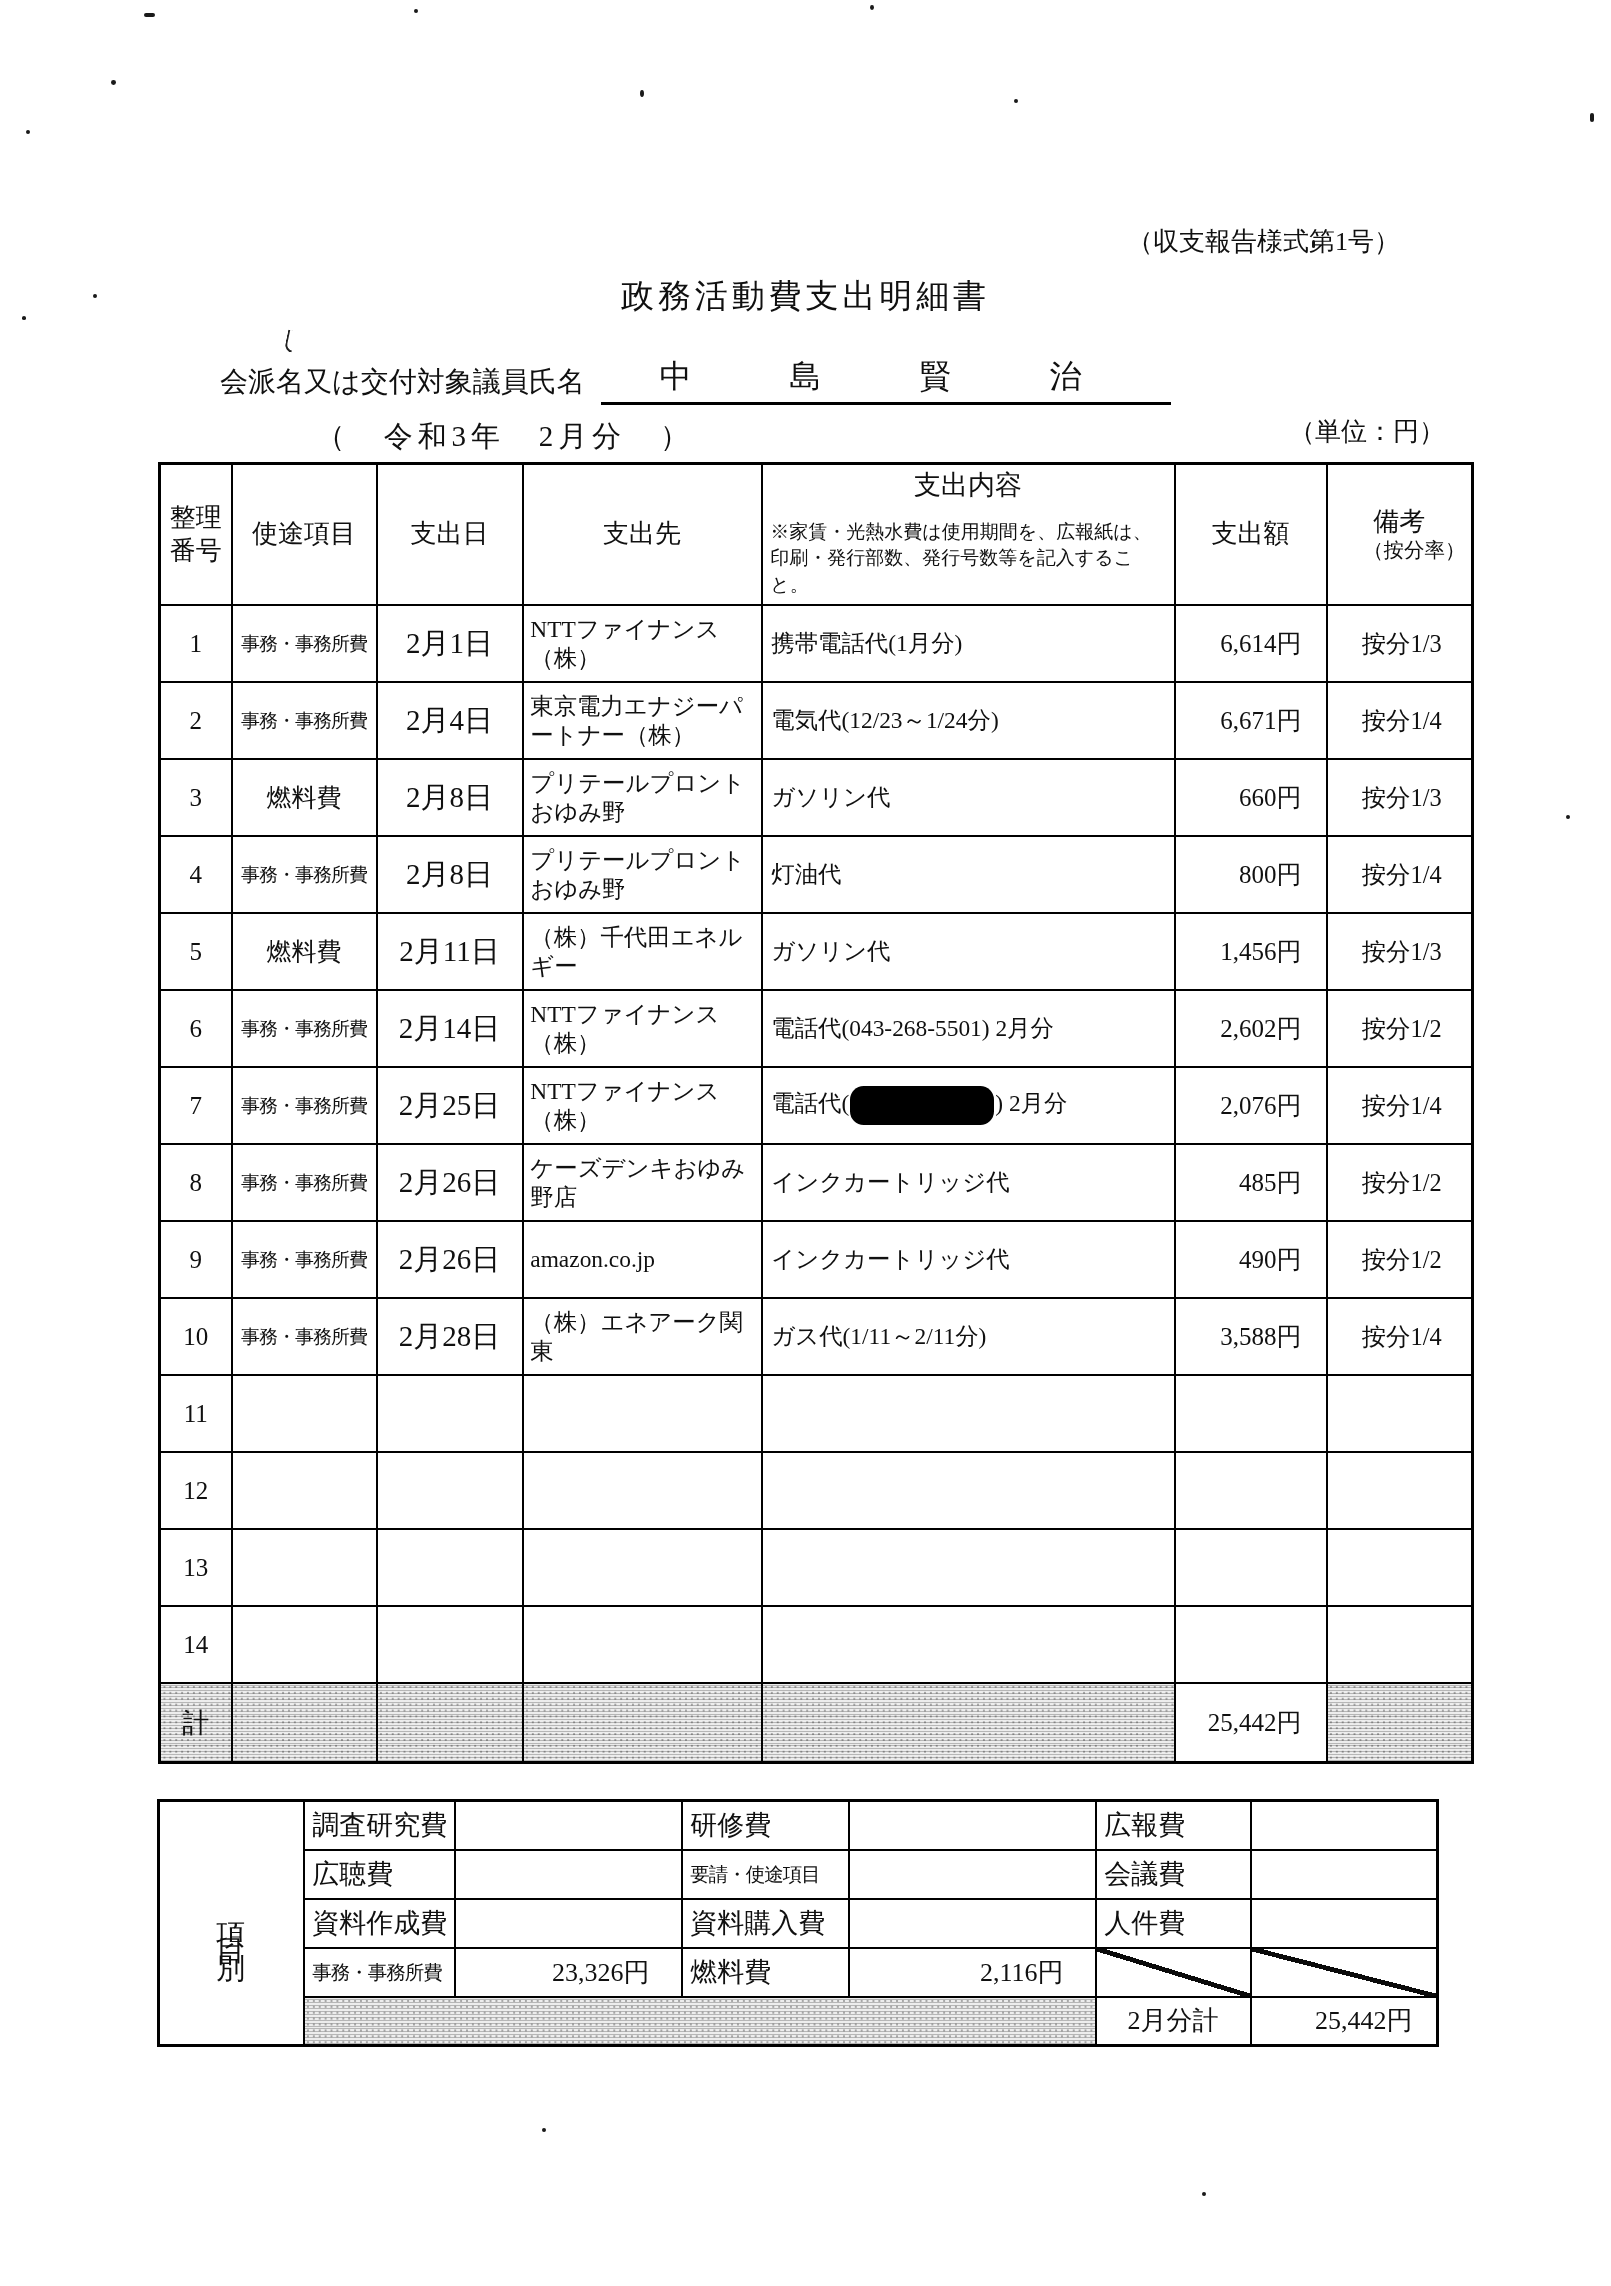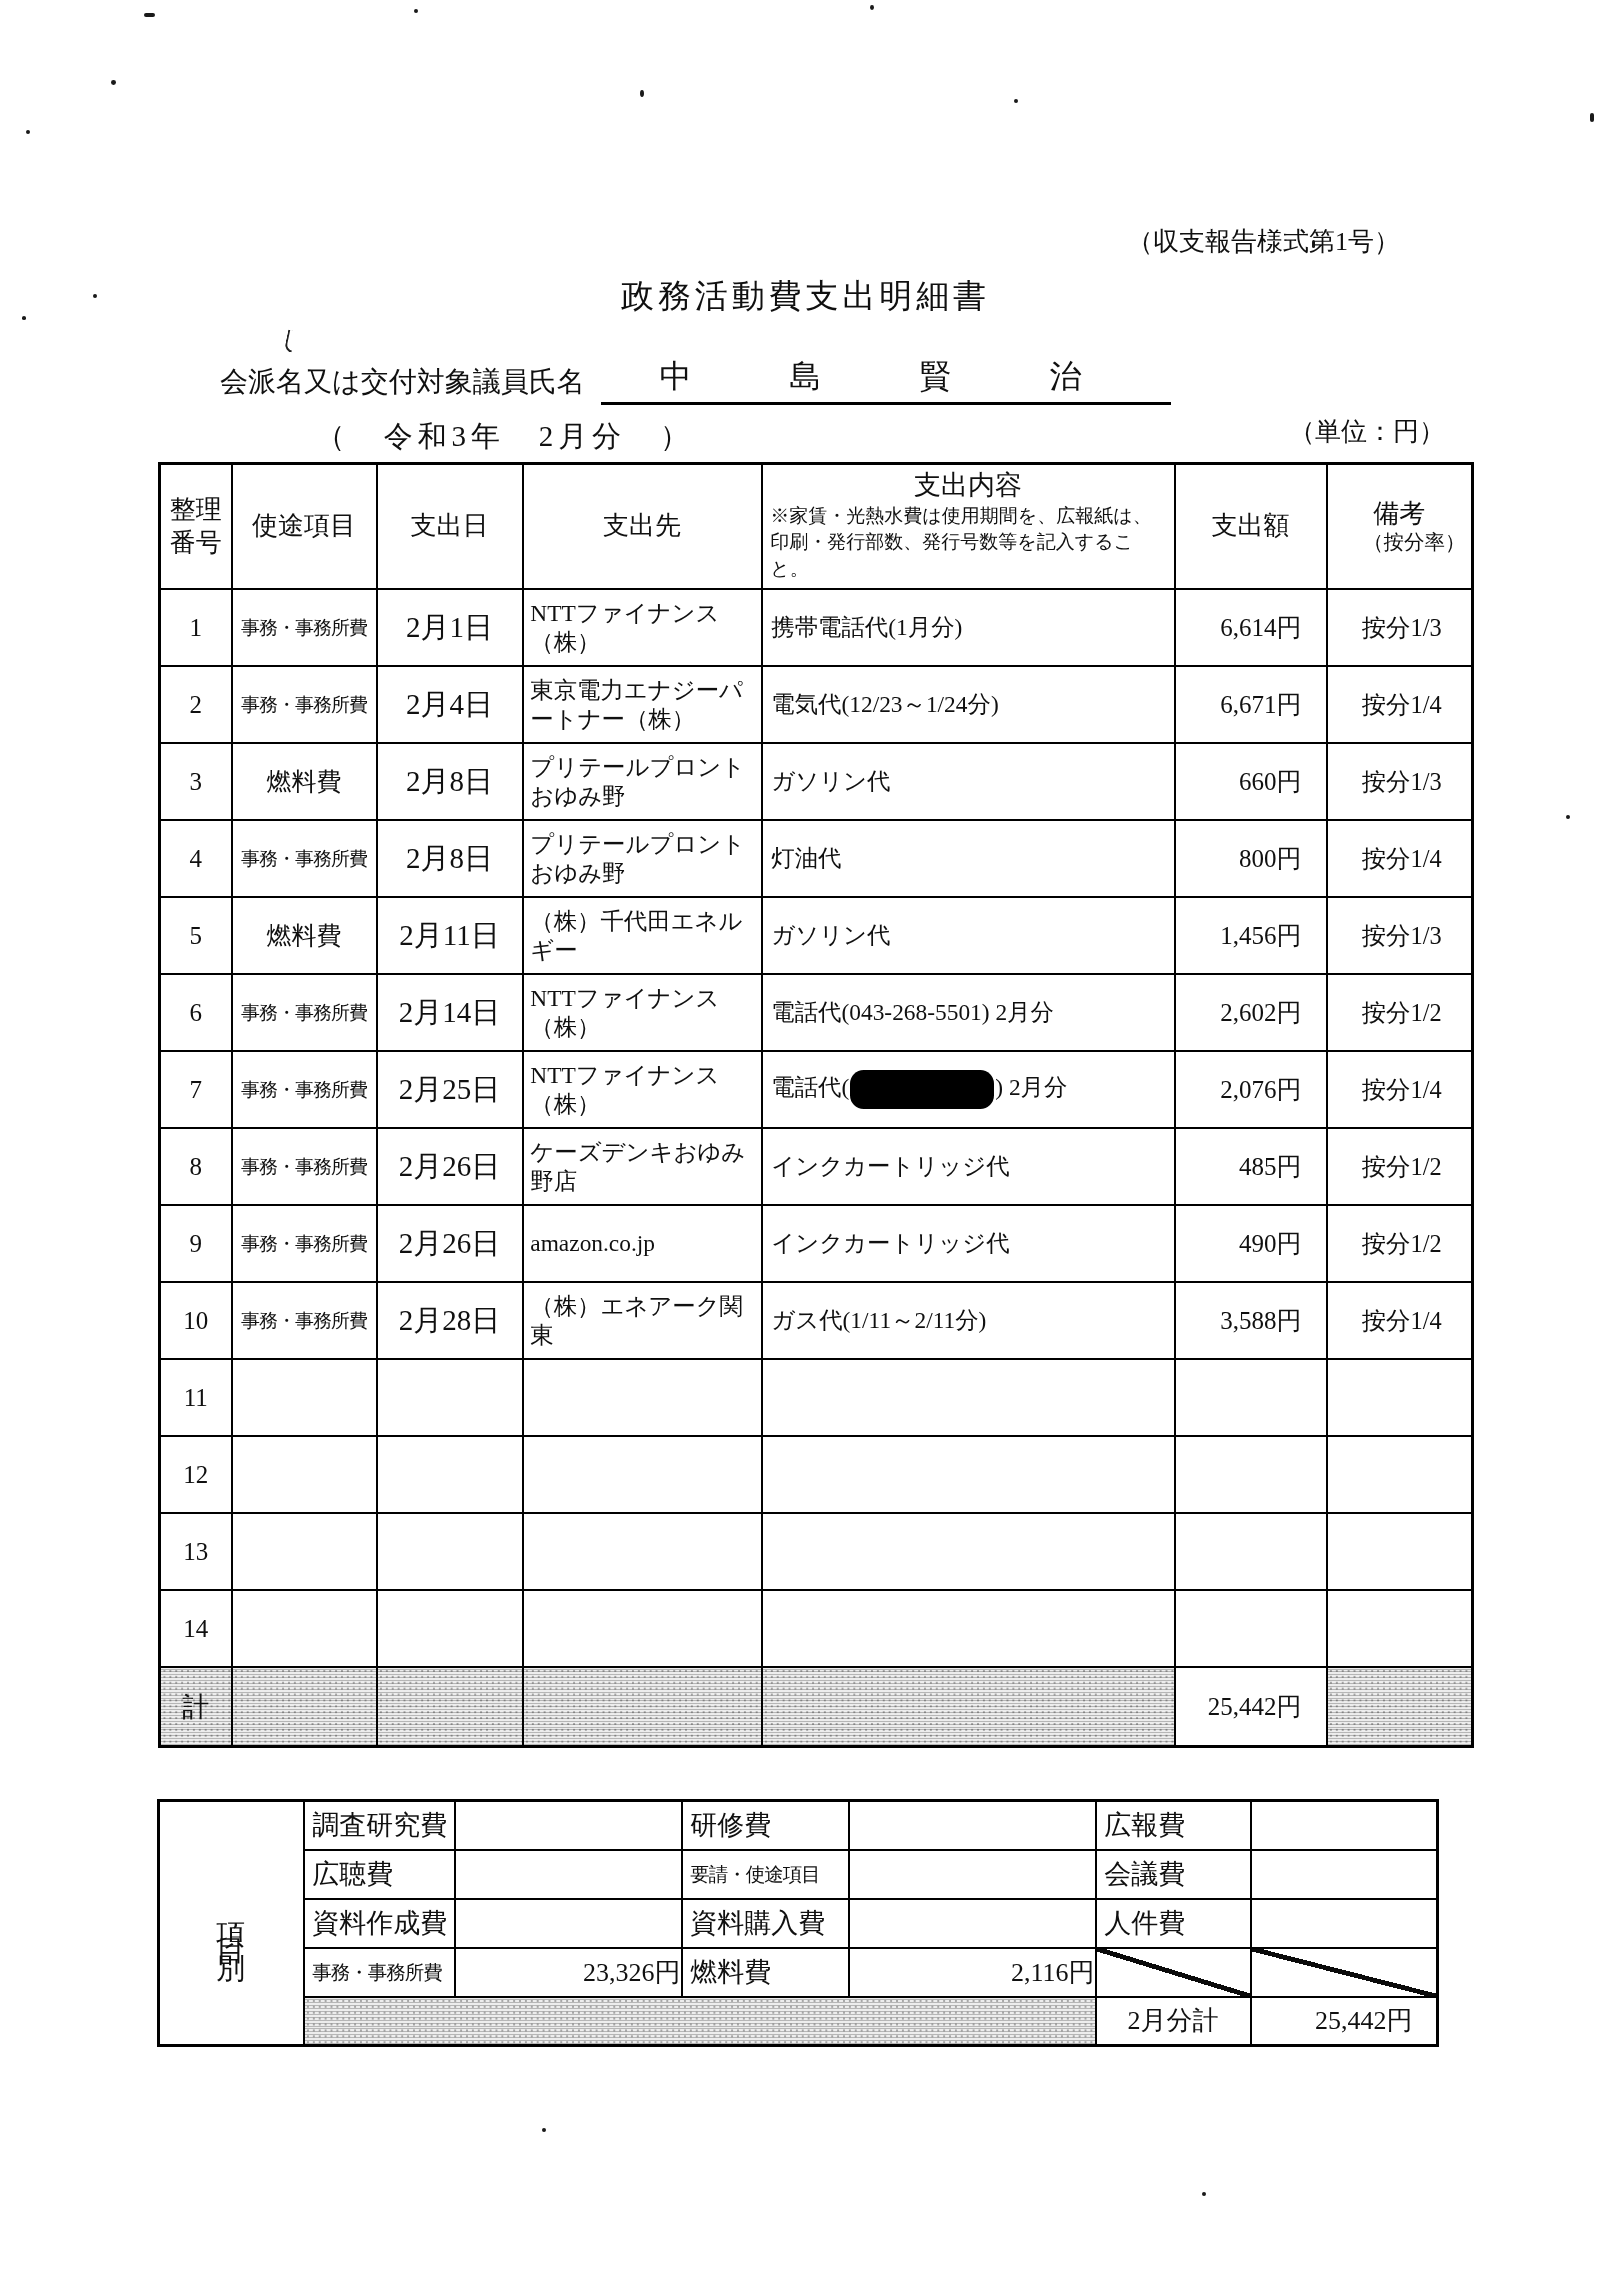--- a/index.html
+++ b/index.html
@@ -41,21 +41,21 @@
   .main col.c1 { width: 72px; }
   .main col.c2 { width: 145px; }
   .main col.c3 { width: 146px; }
   .main col.c4 { width: 239px; }
   .main col.c5 { width: 413px; }
   .main col.c6 { width: 152px; }
   .main col.c7 { width: 146px; }
 
   .hdr td { text-align: center; font-size: 26px; line-height: 1.25; }
   .hdr .detail-hd { padding: 3.9px 7.8px 5.9px 7.8px; text-align: left; }
-  .hdr .detail-hd .dt { display: block; text-align: center; font-size: 27px; margin-bottom: 0; }
+  .hdr .detail-hd .dt { display: block; text-align: center; font-size: 27px; margin-bottom: 16px; }
   .hdr .detail-hd .dn { display: block; font-size: 19px; line-height: 1.4; }
   .hdr .note-hd .l1 { display: block; font-size: 26px; }
   .hdr .note-hd .l2 { display: block; font-size: 20.5px; padding-left: 30px; }
 
   .c-no     { text-align: center; font-size: 25px; }
   .c-cat    { text-align: center; font-size: 25px; }
   .c-cat.small-cat { font-size: 19px; letter-spacing: -1px; }
   .c-date   { text-align: center; font-size: 29px; }
   .c-payee  { text-align: left; font-size: 23.4px; padding: 2px 3.9px 2px 6.8px; line-height: 1.25; }
   .c-detail { text-align: left; font-size: 23.4px; padding: 2px 3.9px 2px 8.8px; line-height: 1.25; }
@@ -91,21 +91,21 @@
   .summary col.s6 { width: 155px; }
   .summary col.s7 { width: 187px; }
 
   .side-cell { text-align: center; }
   .side-cell span {
     writing-mode: vertical-rl; text-orientation: upright;
     font-size: 29px; letter-spacing: 15.6px; display: inline-block; margin-top: 5.9px;
   }
   .s-lbl { text-align: left; padding-left: 7.8px; font-size: 27px; white-space: nowrap; }
   .s-lbl.small-lbl { font-size: 19.5px; letter-spacing: -1px; }
-  .s-val { text-align: right; font-size: 26px; }
+  .s-val { text-align: right; padding-right: 31px; font-size: 26px; }
   .diag {
     background-image: linear-gradient(to right top,
       rgba(255,255,255,0) 0, rgba(255,255,255,0) calc(50% - 2.4px),
       #0a0a0a calc(50% - 2.4px), #0a0a0a calc(50% + 2.4px),
       rgba(255,255,255,0) calc(50% + 2.4px), rgba(255,255,255,0) 100%);
   }
   .s-total-lbl { text-align: center; font-size: 26px; }
   .s-total-val { text-align: right; padding-right: 23.4px; font-size: 26px; }
 
   

